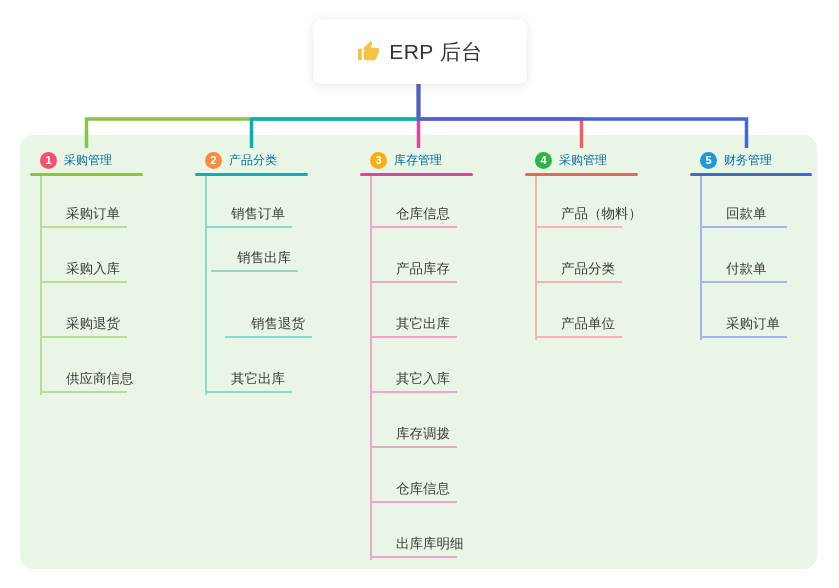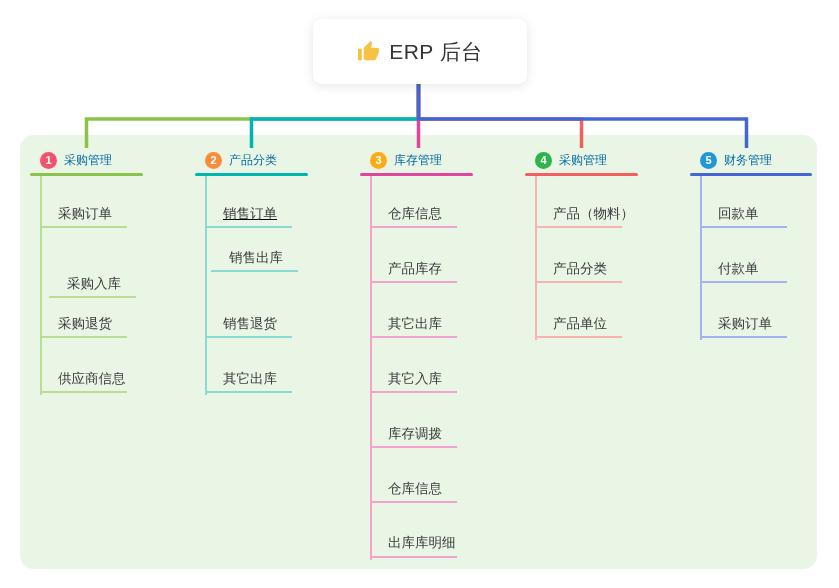--- a/index.html
+++ b/index.html
@@ -19,21 +19,21 @@
   .branch { position:absolute; top:148px; width:165px; }
   .branch-title { position:absolute; left:10px; top:1px; display:flex; align-items:center;
                   height:22px; cursor:pointer; white-space:nowrap; }
   .badge { width:17px; height:17px; border-radius:50%; display:inline-flex;
            align-items:center; justify-content:center; margin-right:7px; flex:0 0 auto; }
   .badge-num { color:#ffffff; font-size:11px; font-weight:bold; line-height:1; }
   .branch-label { font-size:12px; color:#0369a1; }
   .title-underline { position:absolute; left:0; top:25px; height:3px; border-radius:2px; }
   .spine { position:absolute; left:10px; top:28px; width:2px; }
   .child { position:absolute; left:10px; height:26px; cursor:pointer; white-space:nowrap; }
-  .child-label { display:block; padding-left:18px; font-size:13.5px; color:#3a3a3a;
+  .child-label { display:block; padding-left:26px; font-size:13.5px; color:#3a3a3a;
                  line-height:24px; }
   .child-underline { position:absolute; left:0; bottom:0; height:2px; width:87px; }
 </style>
 </head>
 <body>
 
 <div class="canvas">
 
   <div class="panel"></div>
 
@@ -59,21 +59,21 @@
           <span class="badge-num">1</span>
         </span>
         <span class="branch-label">采购管理</span>
       </div>
       <div class="title-underline" style="background: rgb(139, 195, 74); width: 113px;"></div>
       <div class="spine" style="background: rgb(185, 220, 150); height: 219px;"></div>
     <div class="child" style="top: 54px;">
       <span class="child-label">采购订单</span>
       <div class="child-underline" style="background: rgb(185, 220, 150);"></div>
     </div>
-        <div class="child" style="top: 124px; margin-left: 9px;">
+        <div class="child" style="top: 109px;">
       <span class="child-label">采购入库</span>
       <div class="child-underline" style="background: rgb(185, 220, 150);"></div>
     </div>
         <div class="child" style="top: 164px;">
       <span class="child-label">采购退货</span>
       <div class="child-underline" style="background: rgb(185, 220, 150);"></div>
     </div>
         <div class="child" style="top: 219px;">
       <span class="child-label">供应商信息</span>
       <div class="child-underline" style="background: rgb(185, 220, 150);"></div>
@@ -81,29 +81,29 @@
       </div>
       <div class="branch" style="left: 195px;">
       <div class="branch-title">
         <span class="badge" style="background: rgb(251, 139, 60);">
           <span class="badge-num">2</span>
         </span>
         <span class="branch-label">产品分类</span>
       </div>
       <div class="title-underline" style="background: rgb(0, 181, 173); width: 113px;"></div>
       <div class="spine" style="background: rgb(138, 217, 211); height: 219px;"></div>
-    <div class="child" style="top: 54px; text-decoration: underline;">
+    <div class="child" style="top: 54px;">
       <span class="child-label">销售订单</span>
       <div class="child-underline" style="background: rgb(138, 217, 211);"></div>
     </div>
         <div class="child" style="top: 98px; margin-left: 6px;">
       <span class="child-label">销售出库</span>
       <div class="child-underline" style="background: rgb(138, 217, 211);"></div>
     </div>
-        <div class="child" style="top: 164px;">
+        <div class="child" style="top: 164px; margin-left: 20px;">
       <span class="child-label">销售退货</span>
       <div class="child-underline" style="background: rgb(138, 217, 211);"></div>
     </div>
         <div class="child" style="top: 219px;">
       <span class="child-label">其它出库</span>
       <div class="child-underline" style="background: rgb(138, 217, 211);"></div>
     </div>
       </div>
       <div class="branch" style="left: 360px;">
       <div class="branch-title">
@@ -131,21 +131,21 @@
       <div class="child-underline" style="background: rgb(242, 163, 205);"></div>
     </div>
         <div class="child" style="top: 274px; text-align: center;">
       <span class="child-label">库存调拨</span>
       <div class="child-underline" style="background: rgb(242, 163, 205);"></div>
     </div>
         <div class="child" style="top: 329px;">
       <span class="child-label">仓库信息</span>
       <div class="child-underline" style="background: rgb(242, 163, 205);"></div>
     </div>
-        <div class="child" style="top: 384px; font-family: Liberation Mono, monospace;">
+        <div class="child" style="top: 384px;">
       <span class="child-label">出库库明细</span>
       <div class="child-underline" style="background: rgb(242, 163, 205);"></div>
     </div>
       </div>
       <div class="branch" style="left: 525px;">
       <div class="branch-title">
         <span class="badge" style="background: rgb(46, 181, 74);">
           <span class="badge-num">4</span>
         </span>
         <span class="branch-label">采购管理</span>

